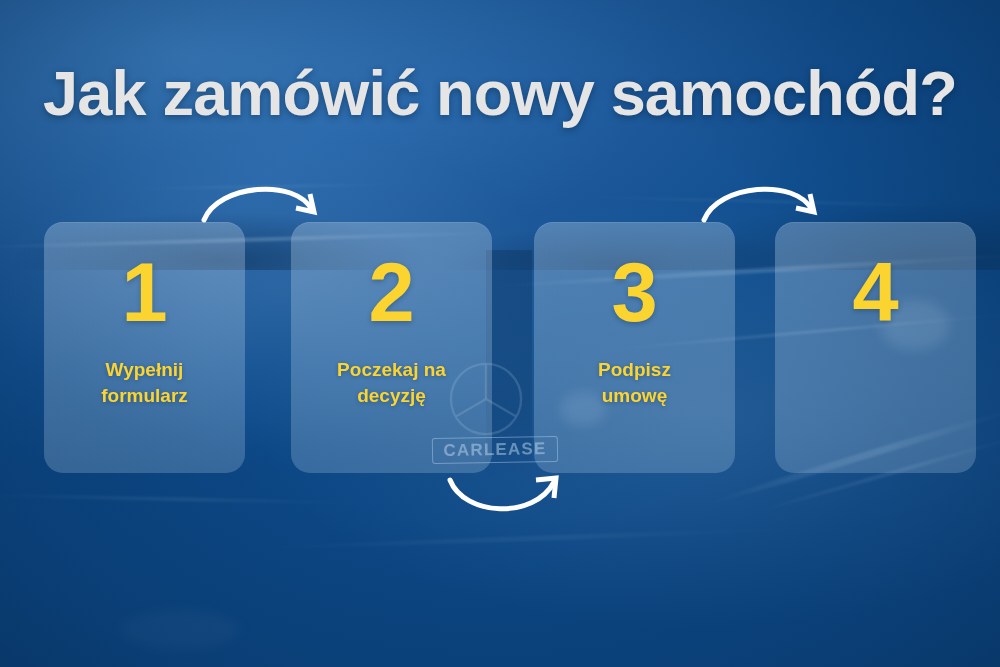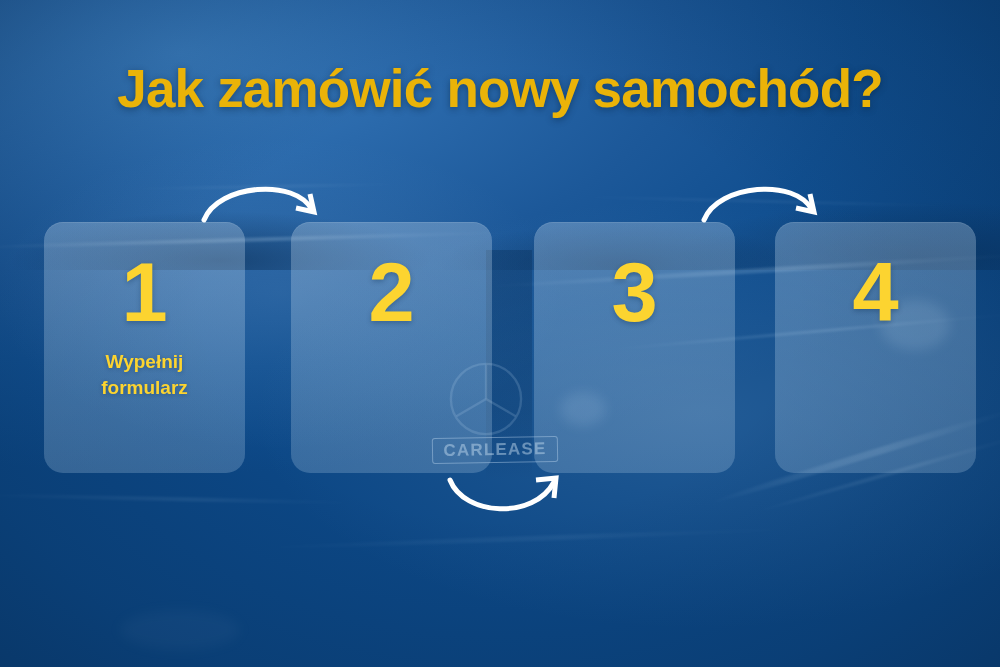--- a/index.html
+++ b/index.html
@@ -123,22 +123,22 @@
   }
   .grille-1 { left: 486px; }
 
   
   .title {
     position: absolute;
     top: 62px;
     left: 0;
     width: 1000px;
     text-align: center;
-    color: #eab308;
-    font-size: 53px;
+    color: #e5e5e5;
+    font-size: 63px;
     font-weight: 700;
     letter-spacing: -0.8px;
     line-height: 1;
     text-shadow: 0 2px 7px rgba(4,30,60,0.45);
     font-family: "Liberation Sans", "DejaVu Sans", sans-serif;
     -webkit-font-smoothing: antialiased;
   }
 
   
   .cards {
@@ -171,21 +171,21 @@
     margin-top: 31px;
     font-size: 83px;
     font-weight: 700;
     line-height: 0.96;
     color: #fcd430;
     text-shadow: 0 2px 5px rgba(6,36,70,0.30);
     font-family: "Liberation Sans", "DejaVu Sans", sans-serif;
   }
 
   .card-label {
-    margin-top: 16px;
+    margin-top: 24px;
     width: 182px;
     text-align: center;
     font-size: 19px;
     font-weight: 700;
     line-height: 1.36;
     color: #fcd430;
     text-shadow: 0 1px 4px rgba(6,36,70,0.32);
     font-family: "Liberation Sans", "DejaVu Sans", sans-serif;
   }
 
@@ -245,24 +245,32 @@
     <div class="card card-1">
       <div class="card-number">1</div>
       <div class="card-label">
         <span>Wypełnij</span><br>
         <span>formularz</span>
       </div>
     </div>
 
     <div class="card card-2">
       <div class="card-number">2</div>
+      <div class="card-label">
+        <span>Poczekaj na</span><br>
+        <span>decyzję</span>
+      </div>
     </div>
 
     <div class="card card-3">
       <div class="card-number">3</div>
+      <div class="card-label">
+        <span>Podpisz</span><br>
+        <span>umowę</span>
+      </div>
     </div>
 
     <div class="card card-4">
       <div class="card-number">4</div>
     </div>
 
   </div>
 
   <div class="arrow arrow-top-1">
     <svg viewBox="0 0 128 56" aria-hidden="true">

